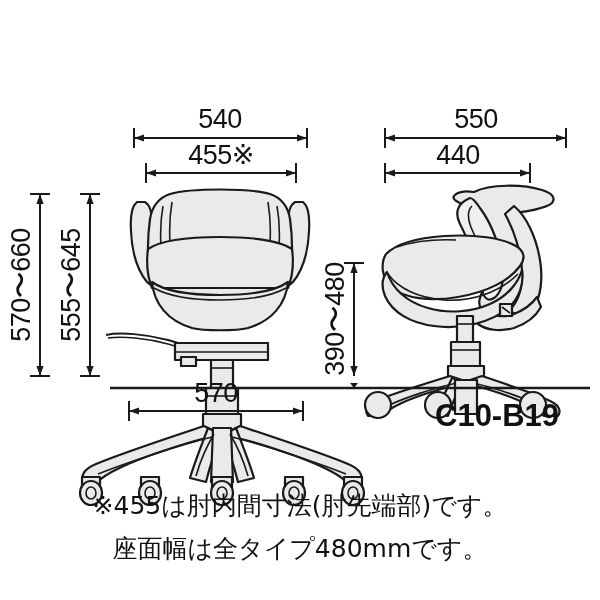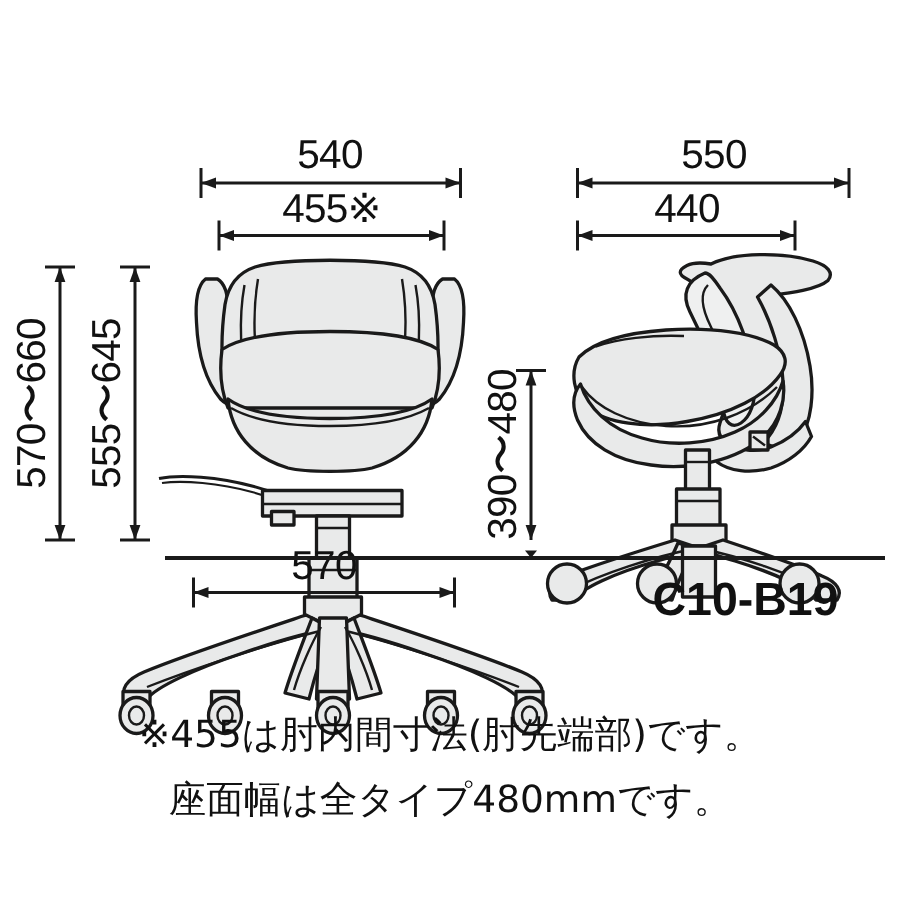--- a/index.html
+++ b/index.html
@@ -10,21 +10,21 @@
   body {
     width: 600px;
     height: 600px;
     font-family: "Liberation Sans", "DejaVu Sans", sans-serif;
     color: #1a1a1a;
     position: relative;
     overflow: hidden;
   }
   #sheet {
     position: absolute;
-    left: 0; top: 0;
+    left: 0; top: 16px;
     width: 600px;
     height: 494px;
   }
   svg.drawing {
     position: absolute;
     left: 0; top: 0;
     width: 600px;
     height: 600px;
   }
   .dimtext {

